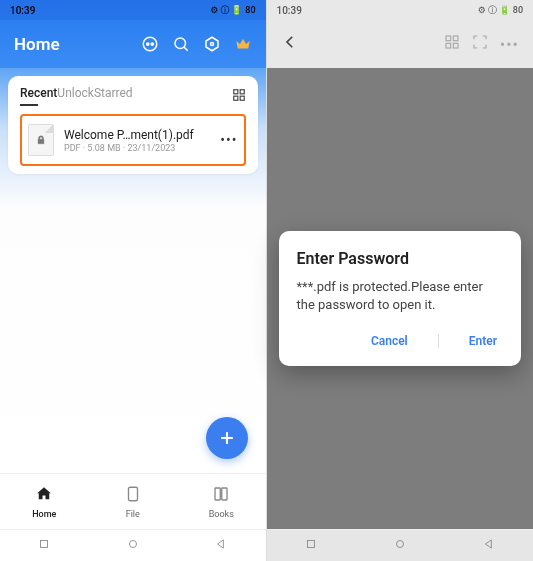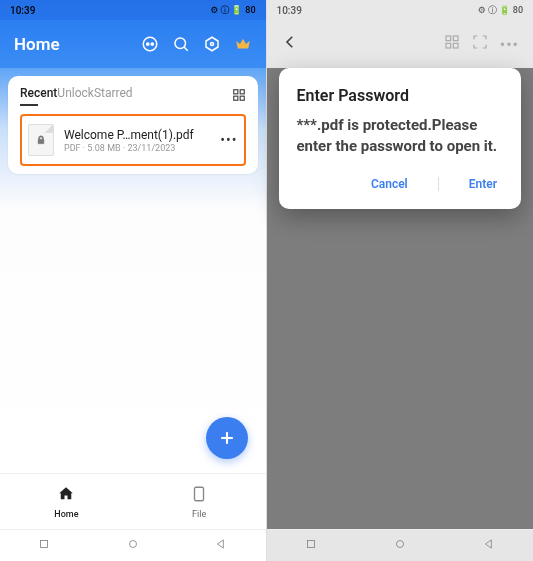--- a/index.html
+++ b/index.html
@@ -31,28 +31,28 @@
     .fab { position: absolute; bottom: 14px; right: 18px; width: 42px; height: 42px; border-radius: 50%; background: #3b7ef0; display: flex; align-items: center; justify-content: center; color: #fff; box-shadow: 0 3px 8px rgba(59,126,240,0.4); }
     .bottom-nav { height: 56px; display: flex; border-top: 1px solid #eee; }
     .nav-item { flex: 1; display: flex; flex-direction: column; align-items: center; justify-content: center; gap: 2px; }
     .nav-icon { color: #888; }
     .nav-item.active .nav-icon { color: #222; }
     .nav-label { font-size: 9px; color: #666; }
     .nav-item.active .nav-label { color: #222; font-weight: 500; }
     .sys-nav { height: 32px; display: flex; align-items: center; justify-content: space-around; border-top: 1px solid #eee; }
     .sys-btn { color: #888; }
     
-    .overlay { position: absolute; inset: 0; background: rgba(100,100,100,0.55); display: flex; align-items: flex-start; justify-content: center; padding: 0 12px; }
+    .overlay { position: absolute; inset: 0; background: rgba(100,100,100,0.55); display: flex; align-items: center; justify-content: center; padding: 0 12px; }
     .phone-right { background: #e8e8e8; }
     .phone-right .status-bar { color: #555; }
     .header-grey { background: transparent; }
     .back-btn { color: #444; }
     .dialog { background: #fff; border-radius: 10px; padding: 18px 18px 14px; width: 100%; box-shadow: 0 8px 24px rgba(0,0,0,0.3); }
     .dialog-title { font-size: 16px; font-weight: 600; color: #222; margin-bottom: 10px; }
-    .dialog-msg { font-size: 15px; color: #444; line-height: 1.4; margin-bottom: 10px; font-weight: bold; }
+    .dialog-msg { font-size: 13px; color: #444; line-height: 1.4; margin-bottom: 10px; }
     .dialog-input { width: 100%; border: 1px solid #ccc; border-radius: 4px; padding: 6px 8px; font-size: 12px; color: #333; }
     .dialog-input::placeholder { color: #bbb; }
     .dialog-actions { display: flex; justify-content: flex-end; gap: 24px; margin-top: 16px; align-items: center; }
     .dialog-divider { width: 1px; height: 14px; background: #ddd; }
     .dialog-btn { font-size: 12px; font-weight: 600; color: #3b7ef0; background: none; border: none; padding: 4px 6px; }
     .right-toolbar { display: flex; gap: 12px; align-items: center; color: #aaa; }
     .bg-right { flex: 1; background: #9b9b9b; position: relative; }
   </style>
 </head>
 <body>
@@ -137,20 +137,29 @@
       </span>
       <span class="nav-label">Home</span>
     </div>
     <div class="nav-item">
       <span class="nav-icon">
         <svg width="18" height="18" viewBox="0 0 24 24" fill="none" stroke="currentColor" stroke-width="1.8">
             <rect x="6" y="3" width="12" height="18" rx="2"></rect>
           </svg>
       </span>
       <span class="nav-label">File</span>
+    </div>
+    <div class="nav-item">
+      <span class="nav-icon">
+        <svg width="18" height="18" viewBox="0 0 24 24" fill="none" stroke="currentColor" stroke-width="1.8">
+            <rect x="4" y="4" width="7" height="16" rx="1"></rect>
+            <rect x="13" y="4" width="7" height="16" rx="1"></rect>
+          </svg>
+      </span>
+      <span class="nav-label">Books</span>
     </div>
   </div>
   <div class="sys-nav">
     <span class="sys-btn"><svg width="14" height="14" viewBox="0 0 24 24" fill="none" stroke="currentColor" stroke-width="1.5">
           <rect x="6" y="6" width="12" height="12"></rect>
         </svg></span>
     <span class="sys-btn"><svg width="14" height="14" viewBox="0 0 24 24" fill="none" stroke="currentColor" stroke-width="1.5">
           <circle cx="12" cy="12" r="6"></circle>
         </svg></span>
     <span class="sys-btn"><svg width="14" height="14" viewBox="0 0 24 24" fill="none" stroke="currentColor" stroke-width="1.5">

